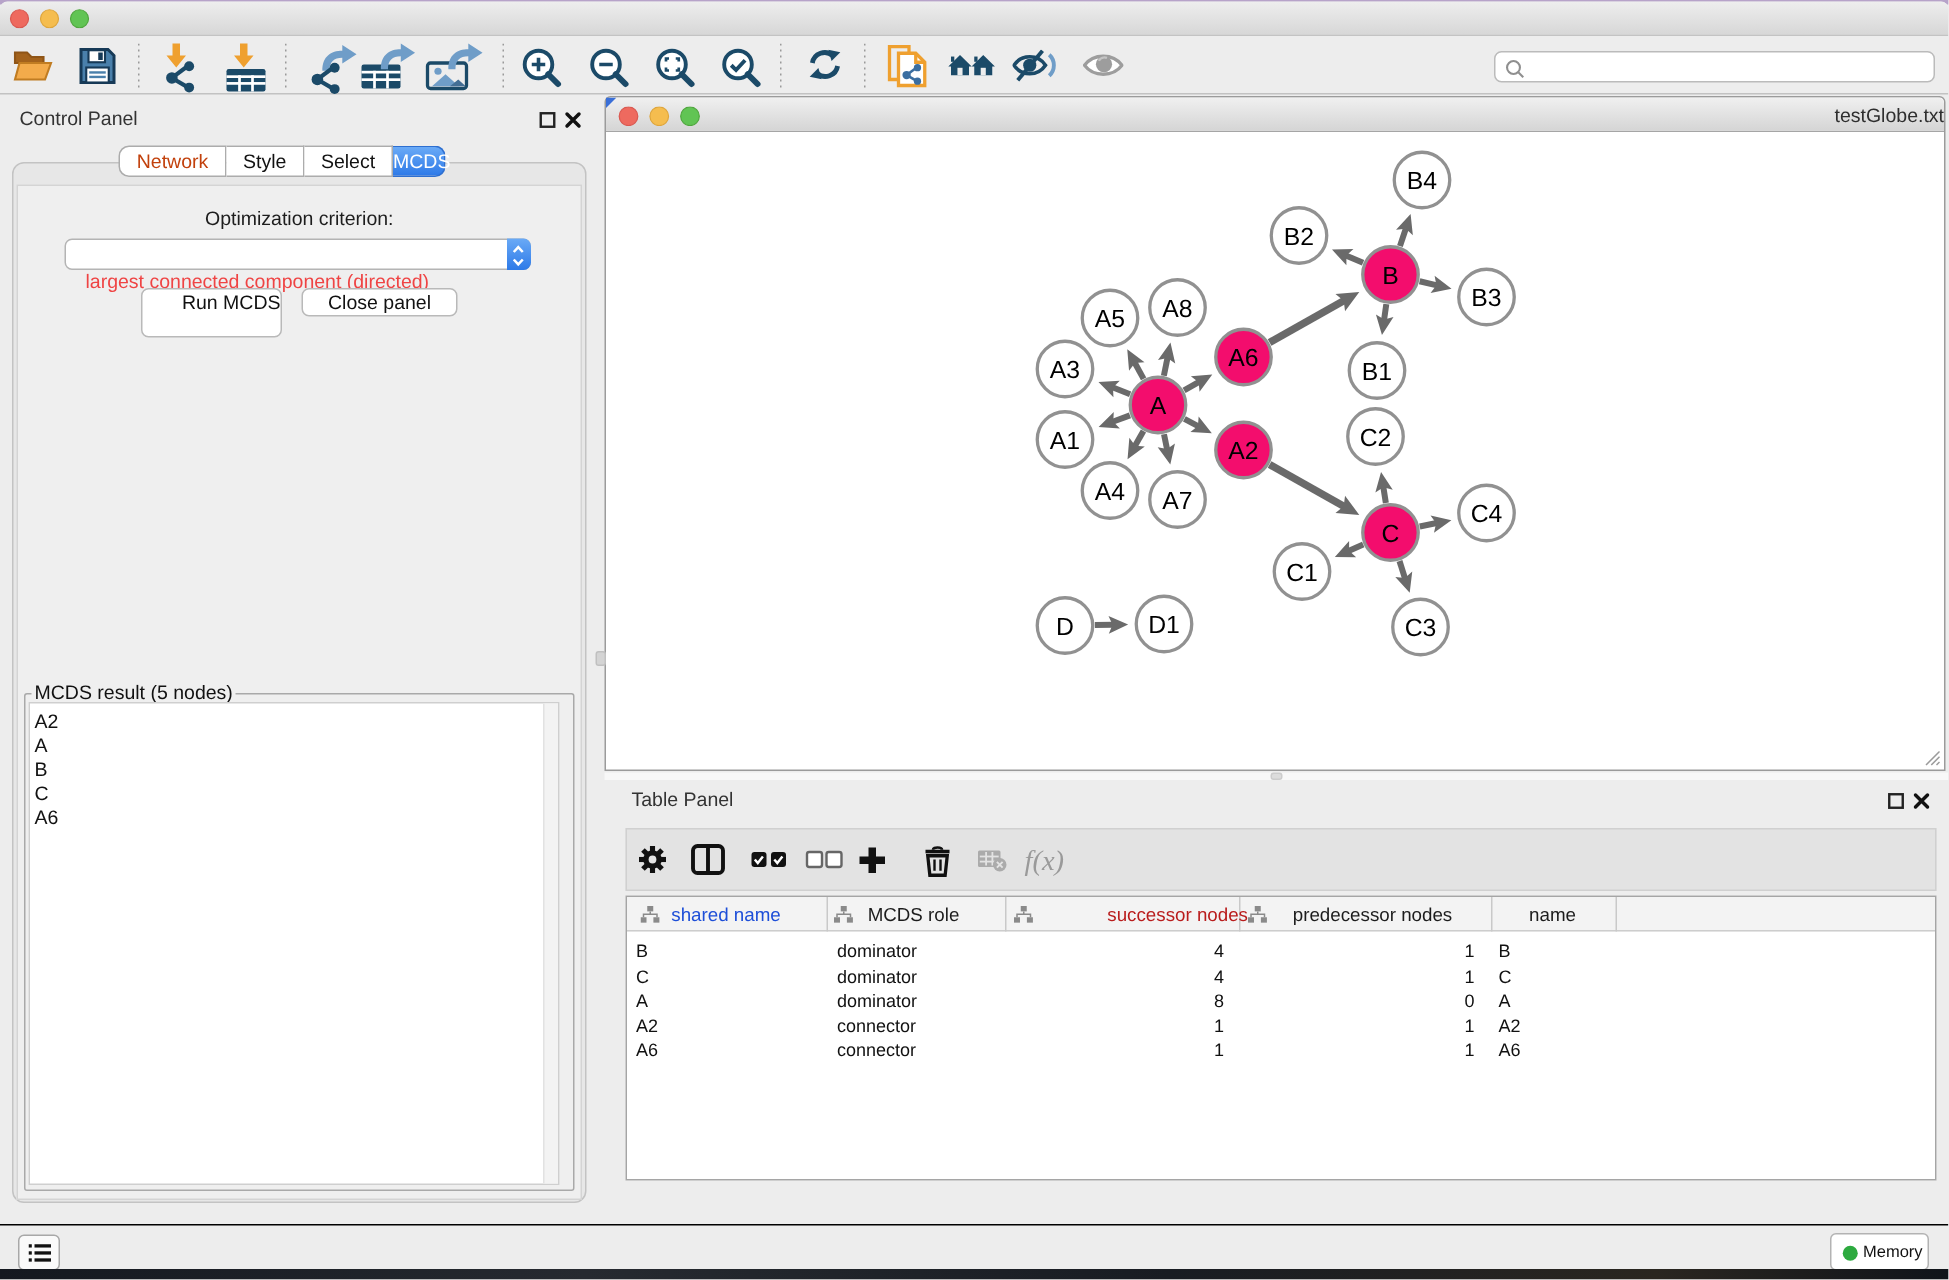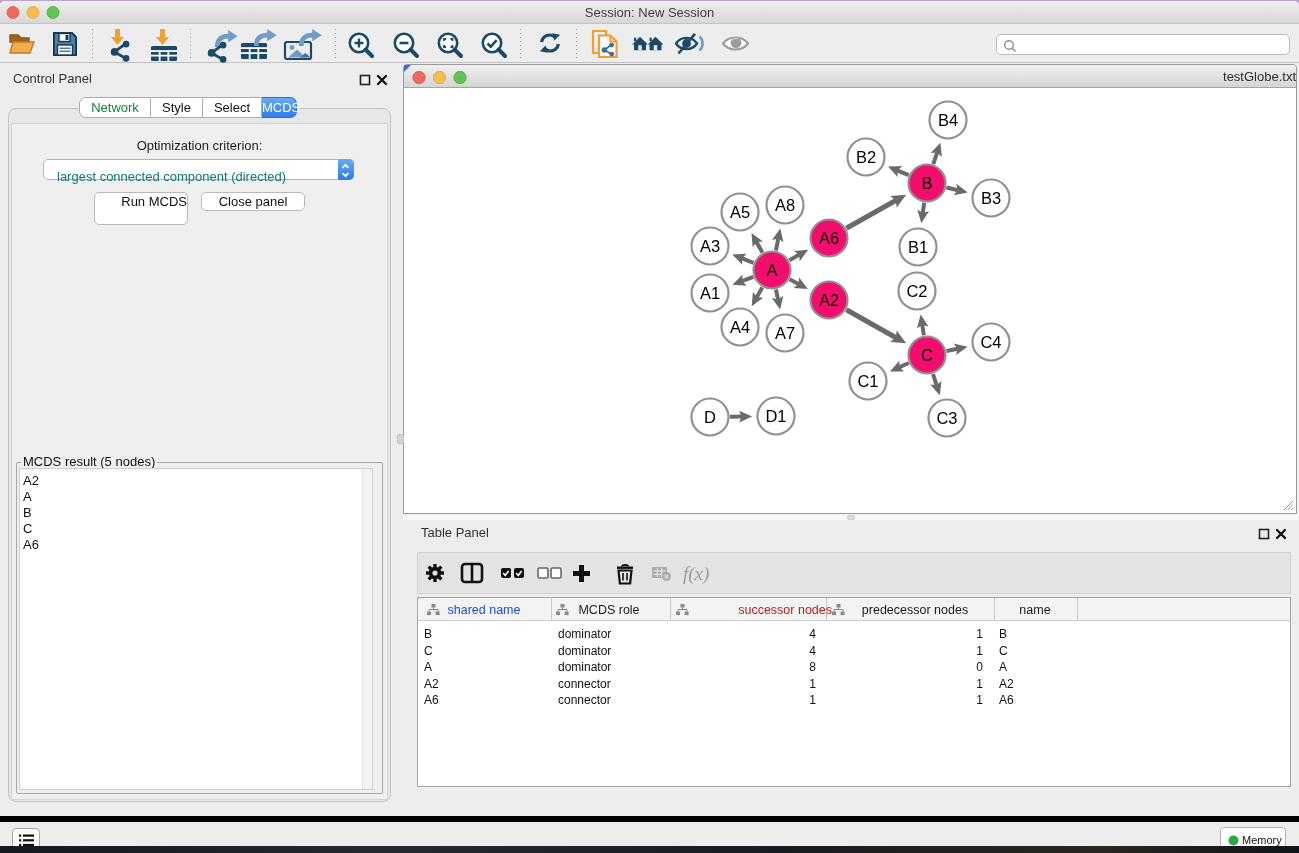--- a/index.html
+++ b/index.html
@@ -6,21 +6,20 @@
 .ab{position:absolute}
 .t13{font-size:13px;color:#2e2e2e}
 svg{display:block}
 </style></head><body>
 
 <div class="ab" style="left:0;top:0;width:1299px;height:3px;background:#b7a3c9"></div>
 
 <div class="ab" style="left:0;top:1px;width:1299px;height:845px;background:#ededed;border-radius:5px 5px 0 0;overflow:hidden">
 
  <div class="ab" style="left:0;top:0;width:1299px;height:23px;background:linear-gradient(#eeeeee,#d7d7d7);border-bottom:1px solid #c3c3c3">
-   <div class="ab t13" style="left:0;top:4px;width:1299px;text-align:center;color:#3d3d3d">Session: New Session</div>
    <svg class="ab" style="left:6px;top:5px" width="60" height="13">
      <circle cx="7" cy="6.5" r="6" fill="#ee6a5f" stroke="#da5850" stroke-width="0.8"></circle>
      <circle cx="27" cy="6.5" r="6" fill="#f5bd4f" stroke="#dfa63c" stroke-width="0.8"></circle>
      <circle cx="47" cy="6.5" r="6" fill="#61c454" stroke="#50a73f" stroke-width="0.8"></circle>
    </svg>
  </div>
 
  <div class="ab" id="toolbar" style="left:0;top:24px;width:1299px;height:38px;background:#ededed;border-bottom:1px solid #c2c2c2">
 <div class="ab" style="left:92px;top:4px;width:1px;height:30px;background-image:linear-gradient(#9a9a9a 33%,rgba(0,0,0,0) 0%);background-size:1px 4px"></div>
       <div class="ab" style="left:190px;top:4px;width:1px;height:30px;background-image:linear-gradient(#9a9a9a 33%,rgba(0,0,0,0) 0%);background-size:1px 4px"></div>
@@ -169,30 +168,30 @@
       <rect x="1.5" y="1.5" width="9" height="9" fill="none" stroke="#222" stroke-width="1.6"></rect>
     </svg>
 <svg class="ab" style="left:375px;top:72px" width="14" height="14" viewBox="0 0 14 14">
       <path d="M3 3 L11 11 M11 3 L3 11" stroke="#111" stroke-width="2.3" stroke-linecap="round"></path>
     </svg>
 
 <div class="ab" style="left:8px;top:107px;width:383px;height:694px;background:#e7e7e7;border:1px solid #c3c3c3;border-radius:8px"></div>
 <div class="ab" style="left:11px;top:122px;width:377px;height:677px;background:#efefef;border:1px solid #d4d4d4"></div>
 
 <div class="ab" style="left:79px;top:96px;height:21px;display:flex;font-size:13px">
- <div style="width:72px;background:#fff;border:1px solid #acacac;border-radius:7px 0 0 7px;text-align:center;line-height:19px;color:#15803d">Network</div>
+ <div style="width:72px;background:#fff;border:1px solid #acacac;border-radius:7px 0 0 7px;text-align:center;line-height:19px;color:#c2410c">Network</div>
  <div style="width:52px;background:#fff;border:1px solid #acacac;border-left:none;text-align:center;line-height:19px;color:#111">Style</div>
  <div style="width:59px;background:#fff;border:1px solid #acacac;border-left:none;text-align:center;line-height:19px;color:#111">Select</div>
  <div style="width:35px;background:linear-gradient(#6aaaf6,#2e7ae8);border:1px solid #2e6fd0;border-left:none;border-radius:0 7px 7px 0;text-align:center;line-height:19px;color:#fff">MCDS</div>
 </div>
 
 <div class="ab t13" style="left:11px;top:137px;width:377px;text-align:center;color:#1d1d1d">Optimization criterion:</div>
 
 <div class="ab" style="left:43px;top:158px;width:311px;height:21px;background:#fff;border:1px solid #b4b4b4;border-radius:5px">
- <div class="ab t13" style="left:13px;top:9px;color:#0f766e">largest connected component (directed)</div>
+ <div class="ab t13" style="left:13px;top:20px;color:#ef4444">largest connected component (directed)</div>
  <div class="ab" style="right:-1px;top:-1px;width:16px;height:21px;background:linear-gradient(#6aaaf6,#2e7ae8);border-radius:0 5px 5px 0"></div>
  <svg class="ab" style="right:2px;top:2px" width="11" height="17" viewBox="0 0 11 17">
   <path d="M2.5 6 L5.5 2.8 L8.5 6" fill="none" stroke="#fff" stroke-width="1.7"></path>
   <path d="M2.5 11 L5.5 14.2 L8.5 11" fill="none" stroke="#fff" stroke-width="1.7"></path>
  </svg>
 </div>
 
 <div class="ab t13" style="left:94px;top:191px;width:94px;height:33px;background:#fff;border:1px solid #b9b9b9;border-radius:5px;text-align:right;line-height:17px;color:#111">Run MCDS</div>
 <div class="ab t13" style="left:201px;top:191px;width:104px;height:19px;background:#fff;border:1px solid #b9b9b9;border-radius:5px;text-align:center;line-height:17px;color:#111">Close panel</div>
 
@@ -428,21 +427,21 @@
     <div class="ab" style="left:558px;top:675.5px;font-size:12px;color:#111">connector</div>
     <div class="ab" style="left:716px;top:675.5px;width:100px;text-align:right;font-size:12px;color:#111">1</div>
     <div class="ab" style="left:883px;top:675.5px;width:100px;text-align:right;font-size:12px;color:#111">1</div>
     <div class="ab" style="left:999px;top:675.5px;font-size:12px;color:#111">A2</div>
     <div class="ab" style="left:424px;top:692.0px;font-size:12px;color:#111">A6</div>
     <div class="ab" style="left:558px;top:692.0px;font-size:12px;color:#111">connector</div>
     <div class="ab" style="left:716px;top:692.0px;width:100px;text-align:right;font-size:12px;color:#111">1</div>
     <div class="ab" style="left:883px;top:692.0px;width:100px;text-align:right;font-size:12px;color:#111">1</div>
     <div class="ab" style="left:999px;top:692.0px;font-size:12px;color:#111">A6</div>
 
-<div class="ab" style="left:0;top:815px;width:1299px;height:31px;background:#ededed;border-top:6px solid #000000">
+<div class="ab" style="left:0;top:815px;width:1299px;height:31px;background:#ededed;border-top:1px solid #000000">
  <div class="ab" style="left:12px;top:6px;width:28px;height:24px;background:#fafafa;border:1px solid #a8a8a8;border-radius:4px">
   <svg class="ab" style="left:6px;top:5px" width="15" height="13" viewBox="0 0 15 13">
    <g fill="#111">
             <rect x="0" y="0.5" width="2.2" height="2.2"></rect>
             <rect x="0" y="5.2" width="2.2" height="2.2"></rect>
             <rect x="0" y="9.9" width="2.2" height="2.2"></rect>
    <rect x="4" y="0.5" width="11" height="2.2"></rect>
             <rect x="4" y="5.2" width="11" height="2.2"></rect>
             <rect x="4" y="9.9" width="11" height="2.2"></rect>
           </g>

